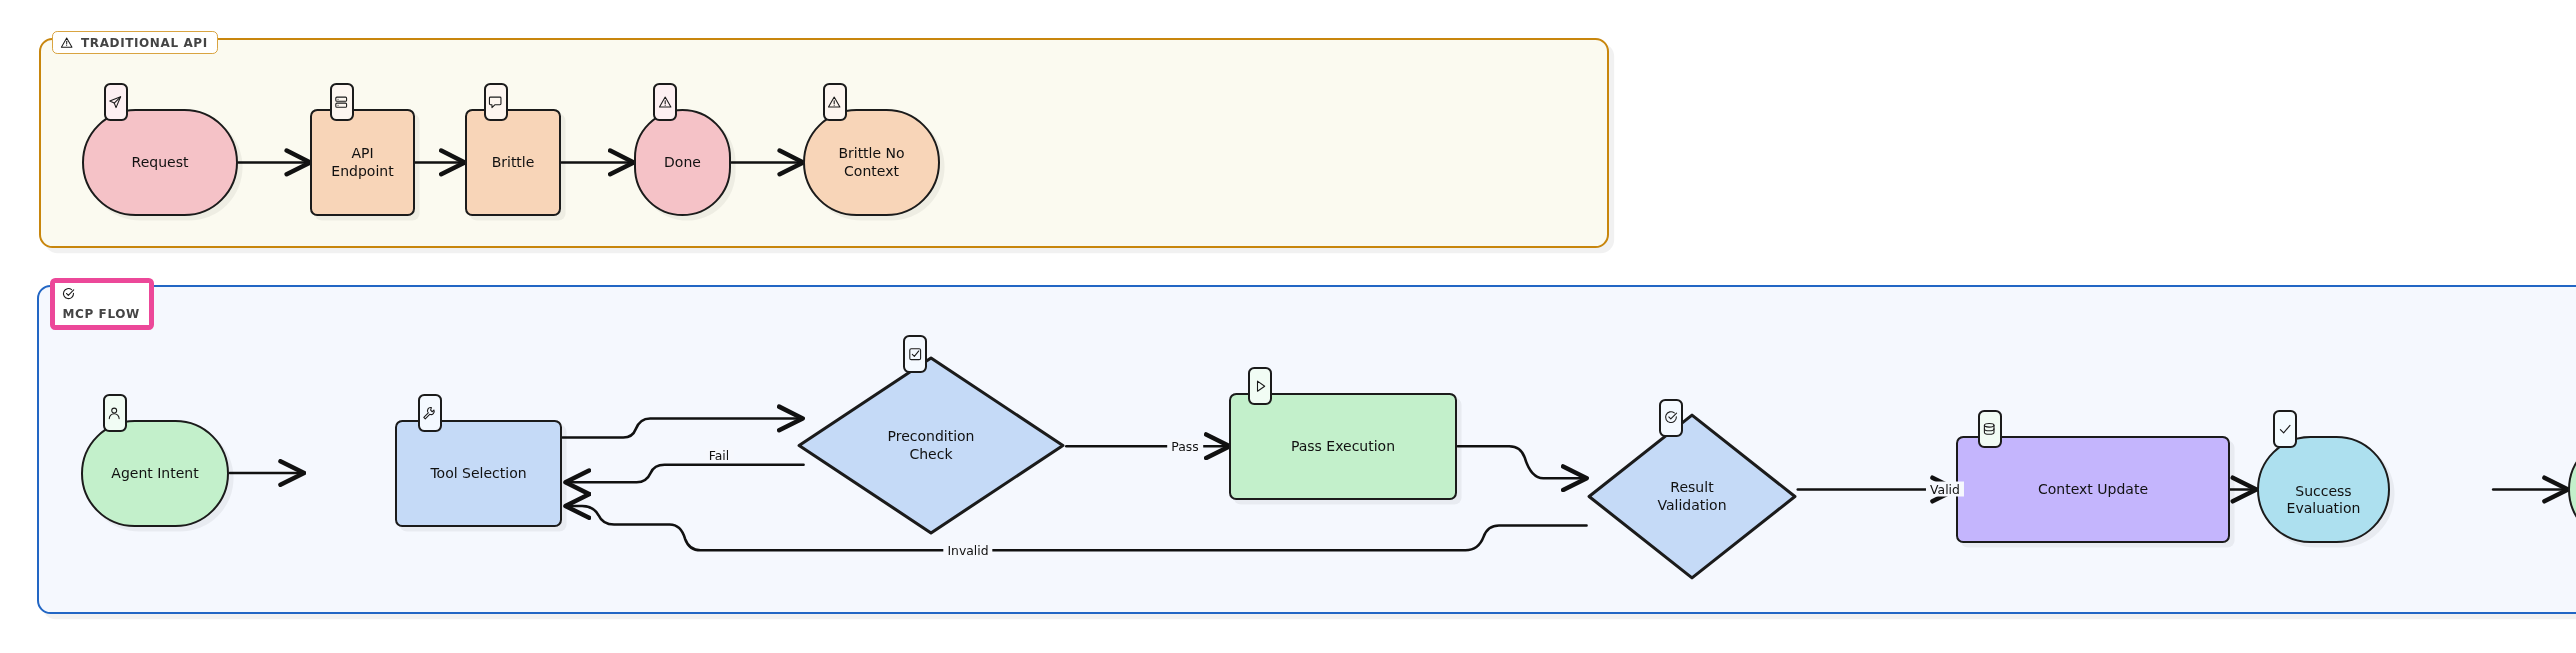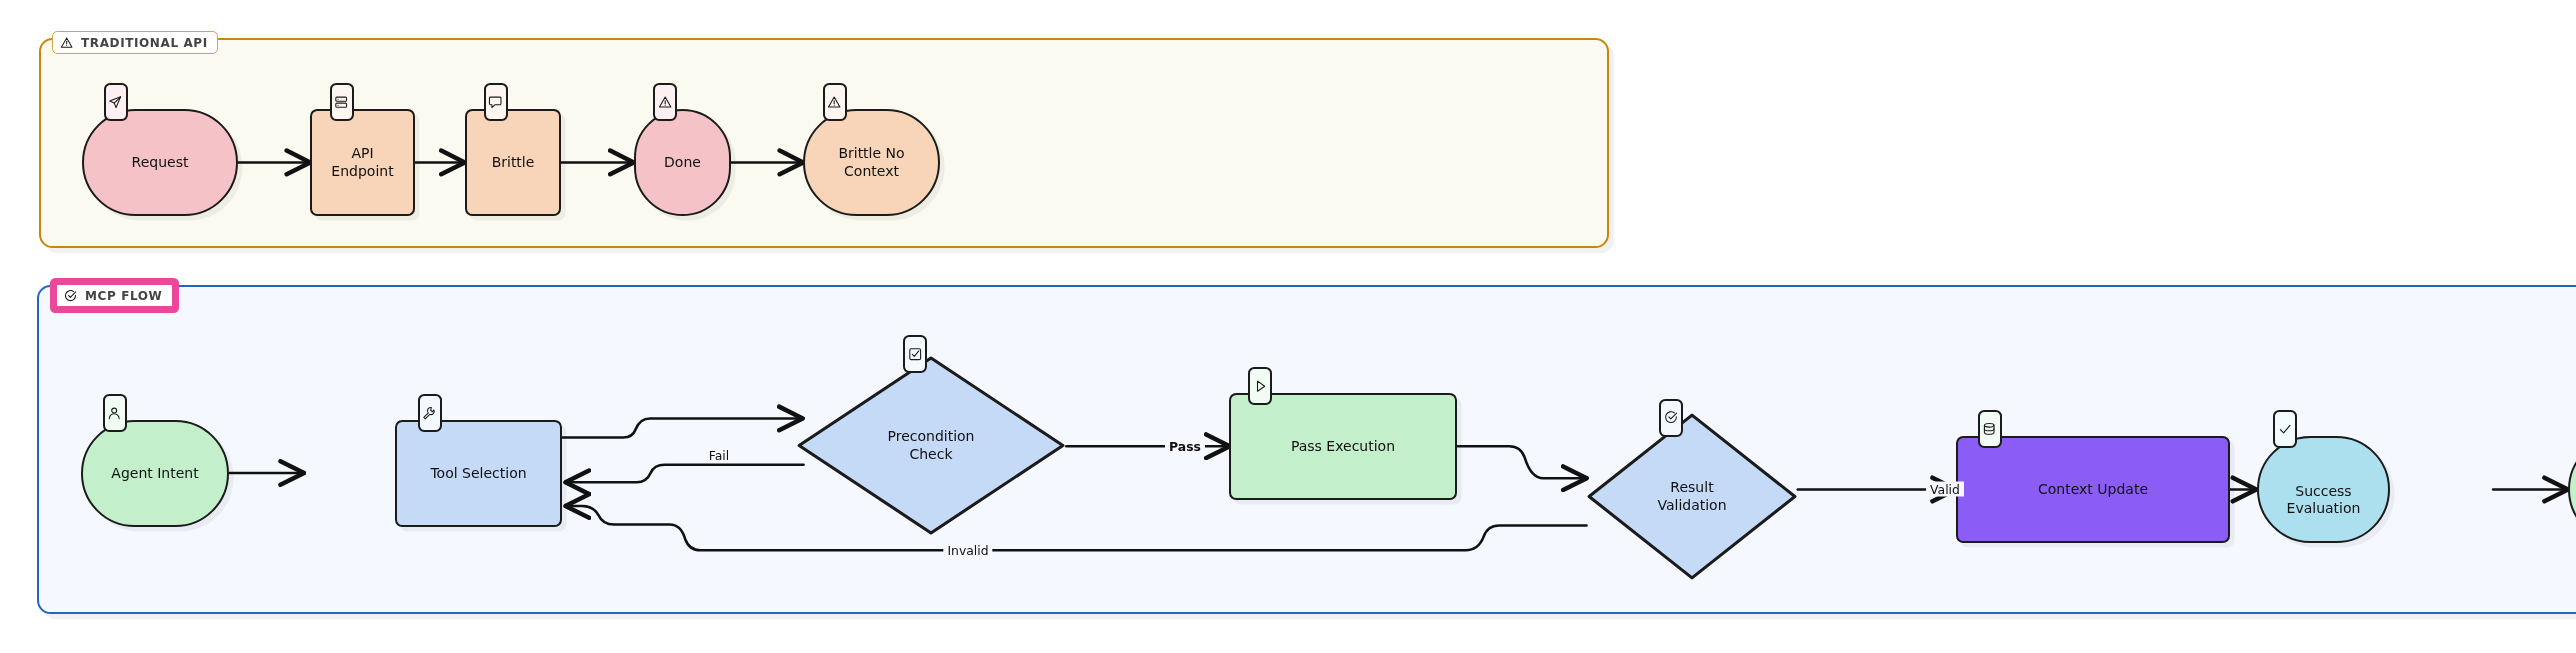--- a/index.html
+++ b/index.html
@@ -14,21 +14,21 @@
   .group{position:absolute;border-radius:13.4px;box-sizing:border-box;
          box-shadow:5.2px 5.2px 0 0 rgba(0,0,0,0.055);}
   .group.traditional{border:2.1px solid #c8860d;background:#fbfaf0;}
   .group.mcp{border:2.1px solid #2266c4;background:#f5f8fe;}
 
   .group-label{position:absolute;display:flex;align-items:flex-start;gap:7.2px;
     background:#ffffff;border-radius:5.2px;padding:3.6px 9.3px 3.6px 7.2px;
     font-size:12px;font-weight:700;letter-spacing:0.6px;color:#444;
     white-space:nowrap;box-sizing:border-box;}
   .group.traditional .group-label{border:1px solid #d9a441;}
-  .group.mcp .group-label{border:7px solid #ec4899;}
+  .group.mcp .group-label{border:5px solid #ec4899;flex-direction:column;}
   .group-label .glyph{width:13.4px;height:13.4px;display:block;flex:0 0 auto;}
 
   
   .node{position:absolute;box-sizing:border-box;display:flex;align-items:center;
         justify-content:center;text-align:center;color:#111;font-size:14px;
         line-height:1.25;padding:3.1px 7.2px;z-index:5;}
   .node .lbl{position:relative;z-index:2;}
 
   .shape-rect{border:2.1px solid #1b1b1b;border-radius:7.2px;
       box-shadow:4.6px 4.6px 0 0 rgba(0,0,0,0.05);}
@@ -106,21 +106,21 @@
 
       <path d="M4840 950 L4983 950" marker-end="url(#arw)"></path>
 
       <path d="M3080 1020 L2910 1020 Q2888 1020 2880 1042 Q2870 1068 2845 1068 L1360 1068
                Q1338 1068 1330 1046 Q1322 1018 1300 1018 L1192 1018
                Q1170 1018 1162 1000 Q1152 982 1130 982 L1100 982" marker-end="url(#arw)"></path>
     </g>
   </svg>
 
   <div class="edge-label" style="left:719px;top:455px;">Fail</div>
-  <div class="edge-label" style="left:1185px;top:446px;font-weight:bold;">Pass</div>
+  <div class="edge-label" style="left:1185px;top:446px;">Pass</div>
   <div class="edge-label" style="left:1945px;top:489px;">Valid</div>
   <div class="edge-label" style="left:968px;top:550px;">Invalid</div>
 
   <div class="node shape-stadium" style="left:82px;top:109px;width:156px;height:107px;background:#f5c2c7;">
     <div class="badge" style="left:19.6px;top:-28px;background:#fdf0f2;">
       <svg viewBox="0 0 24 24" fill="none" stroke="#1b1b1b" stroke-width="1.8" stroke-linecap="round" stroke-linejoin="round">
         <path d="M21 3 L3 10.2 L10.4 13.4 L13.4 21 Z"></path>
         <path d="M21 3 L10.4 13.4"></path>
       </svg>
     </div>
@@ -217,21 +217,21 @@
     </svg>
     <div class="badge" style="left:73px;top:-13.4px;background:#f4f9ff;">
       <svg viewBox="0 0 24 24" fill="none" stroke="#1b1b1b" stroke-width="1.8" stroke-linecap="round" stroke-linejoin="round">
         <path d="M20.6 11.2 A9 9 0 1 1 17.2 4.8"></path>
         <path d="M8 11.6 L11.3 15 L21 5.2"></path>
       </svg>
     </div>
     <span class="lbl" style="max-width:98px;">Result Validation</span>
   </div>
 
-  <div class="node shape-rect" style="left:1956px;top:436px;width:274px;height:107px;background:#8b5cf6;">
+  <div class="node shape-rect" style="left:1956px;top:436px;width:274px;height:107px;background:#c4b5fd;">
     <div class="badge" style="left:19.6px;top:-28px;background:#f1fcf4;">
       <svg viewBox="0 0 24 24" fill="none" stroke="#1b1b1b" stroke-width="1.8" stroke-linecap="round" stroke-linejoin="round">
         <ellipse cx="12" cy="5.5" rx="8" ry="3"></ellipse>
         <path d="M4 5.5 v6 a8 3 0 0 0 16 0 v-6"></path>
         <path d="M4 11.5 v6 a8 3 0 0 0 16 0 v-6"></path>
       </svg>
     </div>
     <span class="lbl">Context Update</span>
   </div>
 

